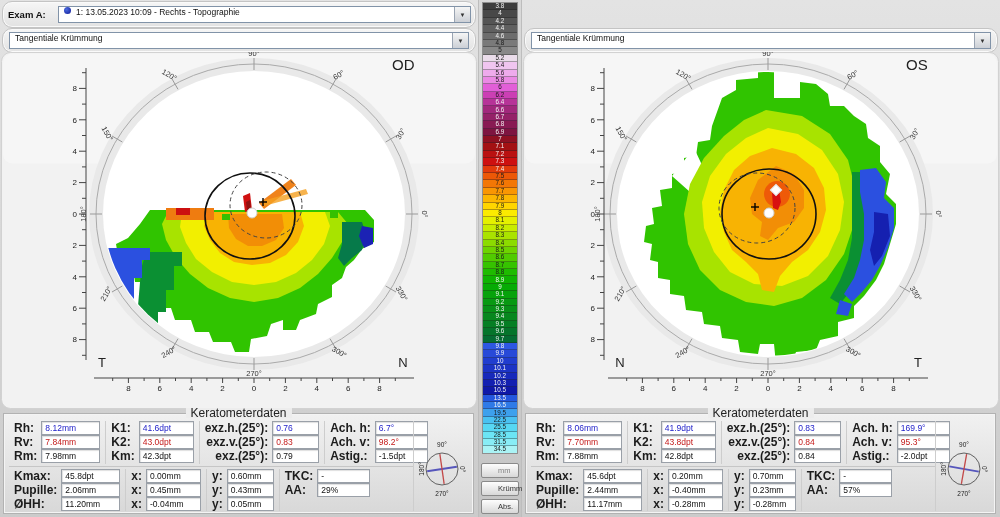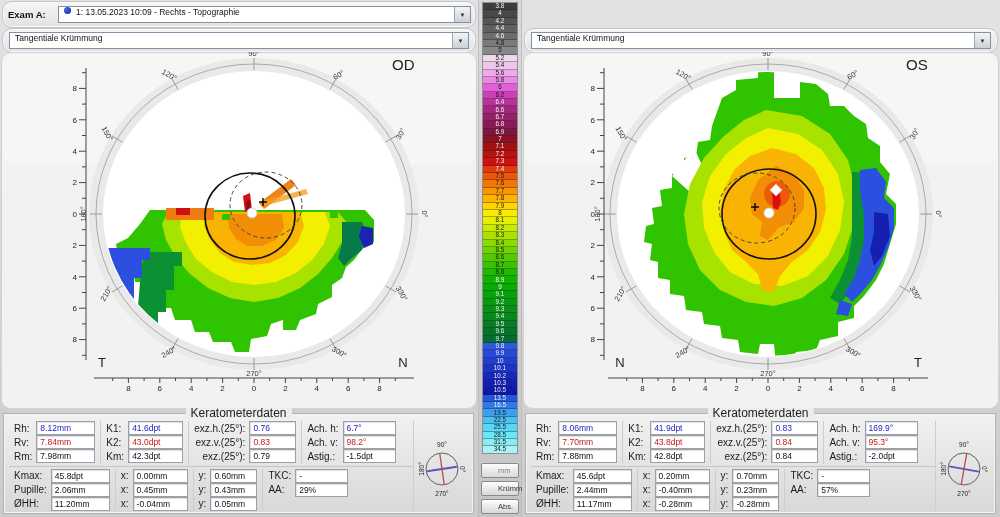--- a/index.html
+++ b/index.html
@@ -21,21 +21,21 @@
   .plotbox{position:absolute;left:0;right:0;top:52px;height:360px}
   svg.topo{position:absolute;inset:0;width:100%;height:100%}
   .kerato{position:absolute;left:3px;right:4px;top:413px;height:101px;border:1px solid #b2b2b2;box-shadow:inset 0 0 0 1px #f4f4f4;background:linear-gradient(#f1f1f1,#d8d8d8);box-sizing:border-box}
   .ktitle{position:absolute;top:-6px;left:50%;transform:translateX(-50%);font-size:12px;color:#222;background:#ededed;padding:0 5px;line-height:10px;white-space:nowrap}
   .kbody{position:absolute;inset:7px 3px 2px 5px;display:flex}
   .kblocks{flex:1;display:flex;flex-direction:column;min-width:0}
   .kblock{display:flex;flex:1}
   .kblock + .kblock{border-top:1px solid #c6c6c6;margin-top:2px;padding-top:2px}
   .kgroup{display:grid;grid-template-rows:repeat(3,1fr);grid-template-columns:auto auto;column-gap:4px;padding:0 5px;align-items:center}
   .kgroup + .kgroup{border-left:1px solid #cdcdcd}
-  .klabel{font-size:10px;font-weight:normal;color:#1c1c1c;white-space:nowrap}
+  .klabel{font-size:12px;font-weight:bold;color:#1c1c1c;white-space:nowrap}
   .kfield{height:12px;background:#fff;border:1px solid #9aa0a8;box-shadow:inset 1px 1px 1px rgba(0,0,0,.13);font-size:8.5px;line-height:12px;padding-left:3px;color:#111;overflow:hidden;white-space:nowrap}
   .g0 .kfield{width:54px}.g1 .kfield{width:50px}.g2 .kfield{width:42px}.g3 .kfield{width:48px}
   .g2 .klabel{text-align:right}
   .v-blue{color:#1c1cc8}.v-red{color:#c41a1a}
   .compass-cell{width:56px;border-left:1px solid #cdcdcd;display:flex;align-items:center;justify-content:center;flex:0 0 auto}
   .scale-list{position:absolute;top:2px;left:3px;width:36px;height:452px;display:flex;flex-direction:column;border:1px solid #8f8f8f;box-sizing:border-box;background:#fff}
   .scale-entry{flex:1;font-size:6.3px;line-height:1;display:flex;align-items:center;justify-content:center;border-bottom:1px solid rgba(30,30,30,.35);overflow:hidden}
   .scale-entry:last-child{border-bottom:none}
   .scale-btns{position:absolute;left:2px;right:2px;bottom:3px;display:flex;flex-direction:column;gap:3px}
   .scale-btn{font-family:"Liberation Sans",sans-serif;font-size:7.5px;padding:2px 16px;background:linear-gradient(#fdfdfd,#d8d8d8);border:1px solid #8a8a8a;border-radius:2px;color:#333;cursor:default}

